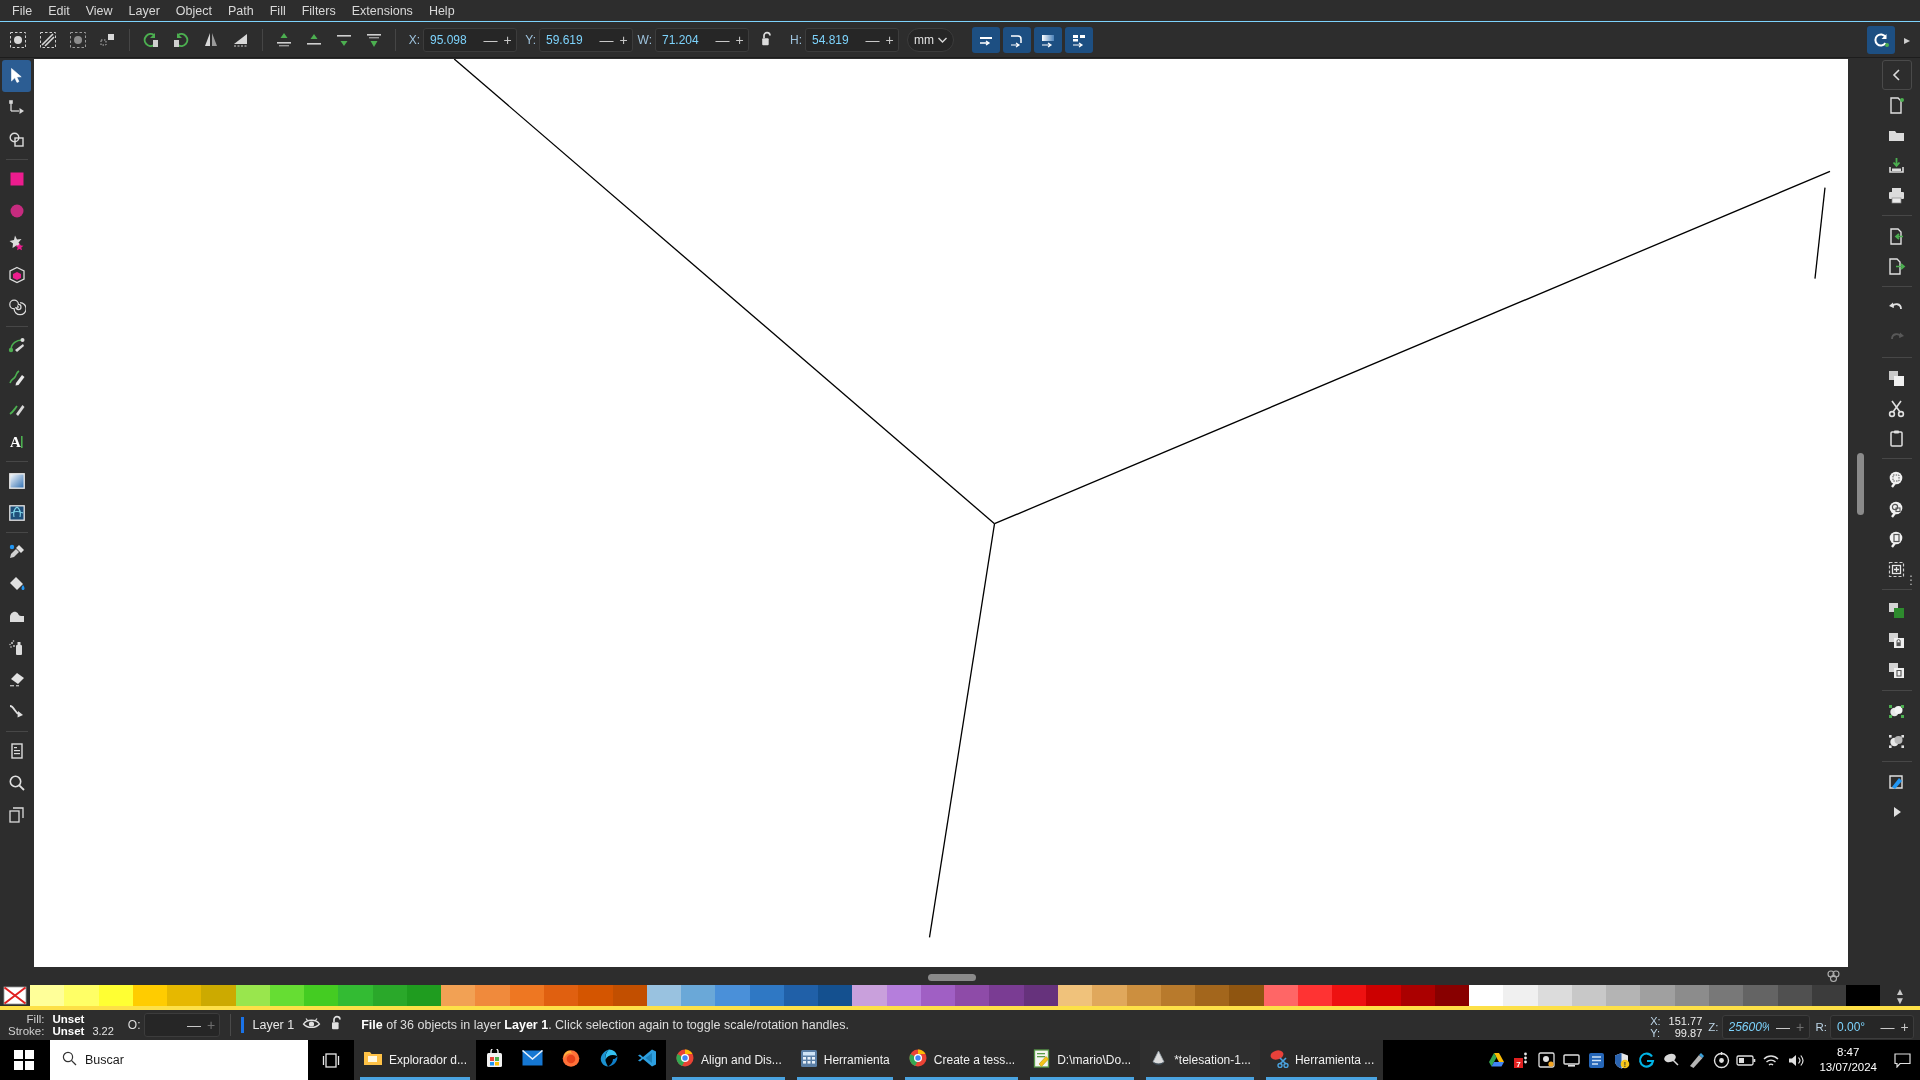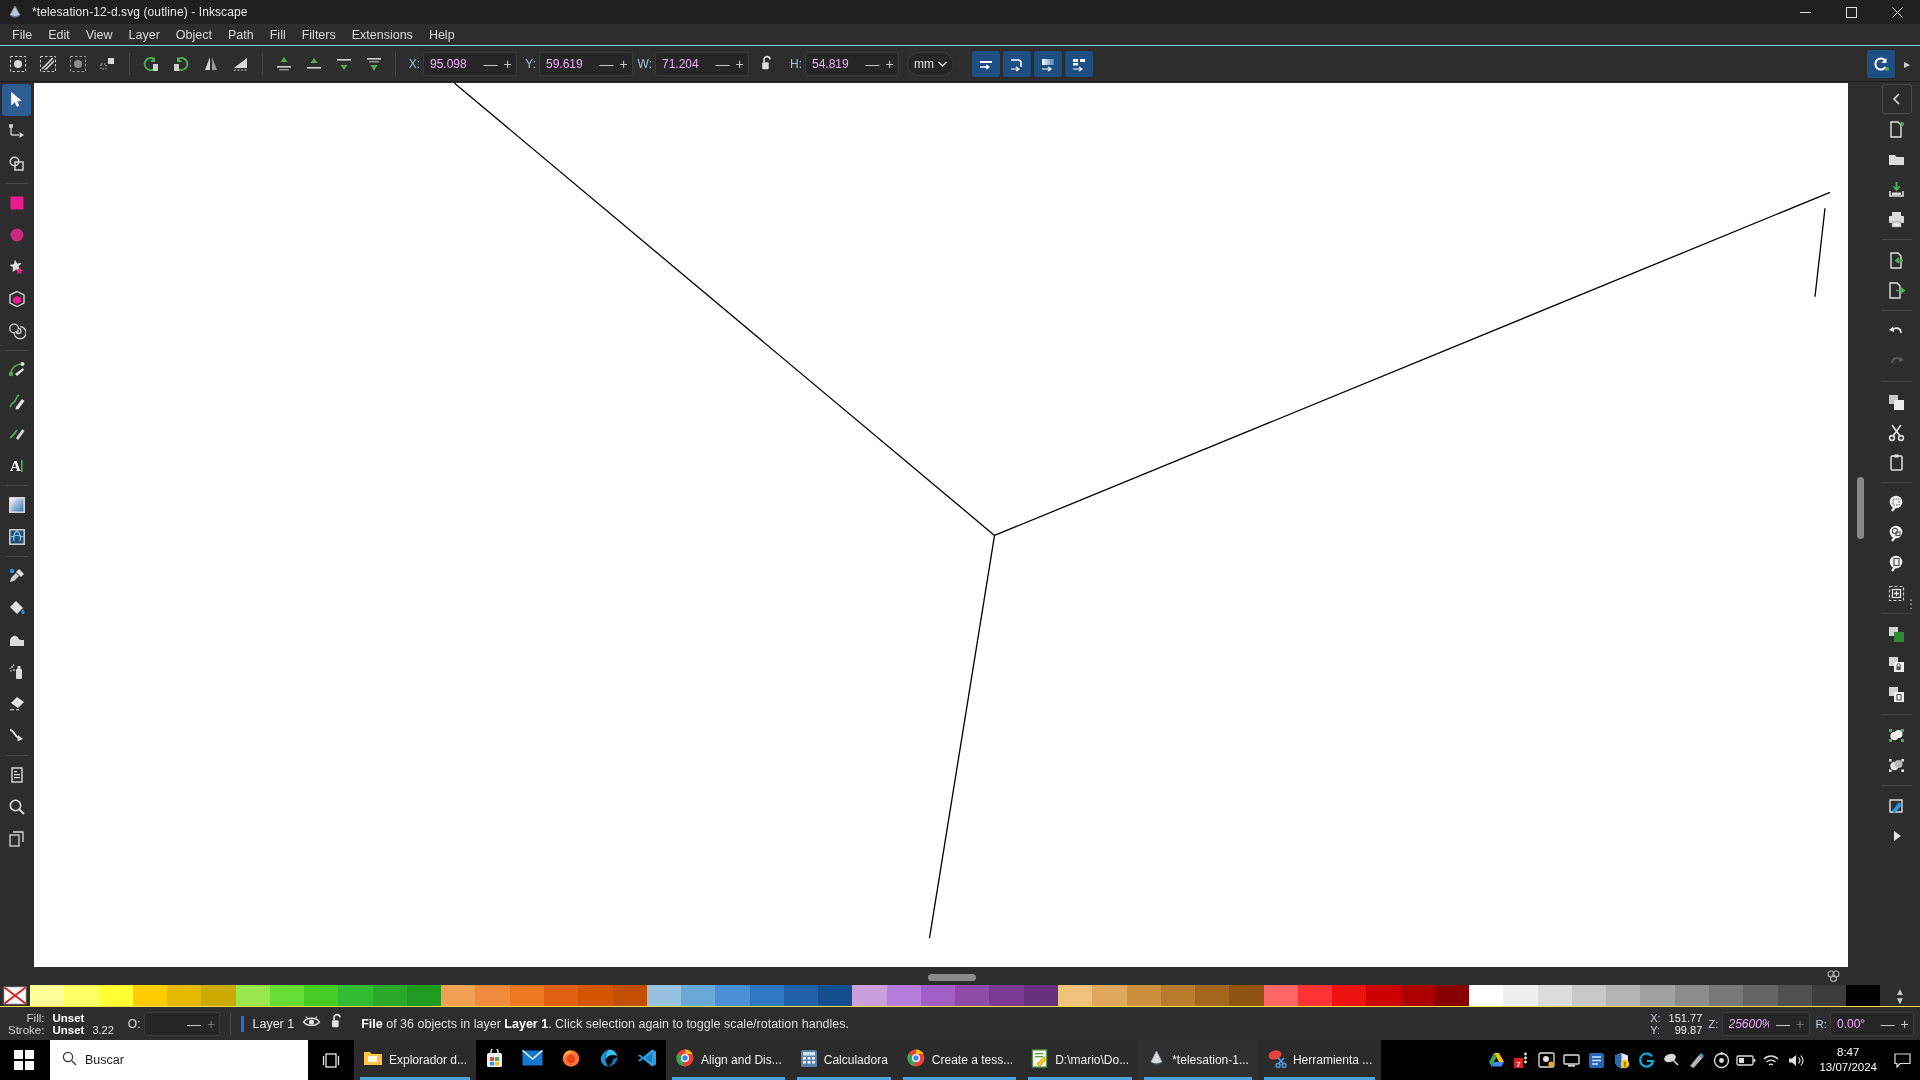--- a/index.html
+++ b/index.html
@@ -45,21 +45,21 @@
   }
   .tb-sep { width: 1px; height: 22px; background: #454545; margin: 0 5px; }
 
   .coord-group { display: flex; align-items: center; gap: 3px; margin-left: 2px; }
   .coord-label { font-size: 12px; color: #9ec3dd; width: 15px; text-align: right; }
   .spin {
     display: flex; align-items: center; height: 24px; background: #262626;
     border: 1px solid #3c3c3c; border-radius: 3px; overflow: hidden;
   }
   .spin .val {
-    width: 58px; font-size: 12px; color: #f0abfc; padding: 0 6px;
+    width: 58px; font-size: 12px; color: #7dd3fc; padding: 0 6px;
     background: transparent; border: none; outline: none; height: 22px;
     font-family: "Liberation Sans", sans-serif;
   }
   .spin .stepper { width: 17px; height: 22px; display: flex; align-items: center; justify-content: center;
     font-size: 14px; color: #c8c8c8; }
 
   .lock-btn { width: 24px; height: 24px; display:flex; align-items:center; justify-content:center; margin: 0 4px; border-radius:3px;}
 
   .unit-select {
     display: flex; align-items: center; gap: 4px; height: 24px; padding: 0 6px;
@@ -144,21 +144,21 @@
     width: 30px; display:flex; align-items:center; justify-content:center; background:#2d2d2d;
   }
   .pal-swatches { flex: 1 1 auto; display: flex; }
   .pal-swatches span { flex: 1 1 auto; height: 100%; }
   .pal-arrows { width: 40px; display:flex; flex-direction:column; align-items:center; justify-content:center; gap:0px;}
   .pal-arrow { color:#c8c8c8; font-size:10px; line-height:9px; }
 
   
   .statusbar {
     height: 34px; background: #2d2d2d; flex: 0 0 34px; display: flex; align-items: center;
-    position: relative; border-top: 1px solid #fde047;
+    position: relative; border-top: 4px solid #fde047;
   }
   .fs-block { display: grid; grid-template-columns: auto auto auto; column-gap: 8px; align-items: center;
     font-size: 11.5px; padding-left: 8px; }
   .fs-label { color: #d0d0d0; text-align: right; }
   .fs-val { color: #ffffff; font-weight: bold; }
   .fs-num { color: #e2e2e2; font-size: 11px; }
   .opacity-block { display:flex; align-items:center; gap:4px; margin-left: 14px; }
   .opacity-block .o-label { font-size: 12px; color: #dcdcdc; }
   .sb-sep { width: 1px; height: 22px; background: #4a4a4a; margin: 0 10px; }
   .layer-block { display: flex; align-items: center; gap: 8px; }
@@ -199,46 +199,20 @@
   .tray-ico { width: 24px; height: 40px; display:flex; align-items:center; justify-content:center; }
   .clock { display: flex; flex-direction: column; align-items: center; justify-content: center;
     font-size: 11.5px; color: #ffffff; line-height: 15px; padding: 0 10px; }
   .notif { width: 28px; height: 40px; display:flex; align-items:center; justify-content:center; }
 </style>
 </head>
 <body>
 
 <div id="app">
 
-  <div class="titlebar">
-    <div class="app-icon">
-      <svg width="18" height="16" viewBox="0 0 18 16">
-        <path d="M4 11 L9 2 L14 11 Q9 14 4 11 Z" fill="#b8c8d4" stroke="#7d8e9c" stroke-width="0.8"></path>
-        <path d="M4 11 Q9 14 14 11 L13 12.5 Q9 15.2 5 12.5 Z" fill="#5a6d7d"></path>
-      </svg>
-    </div>
-    <div class="title-text">*telesation-12-d.svg (outline) - Inkscape</div>
-    <div class="win-buttons">
-      <div class="win-btn">
-        <svg width="11" height="11" viewBox="0 0 11 11">
-            <rect x="0" y="5" width="11" height="1" fill="#e0e0e0"></rect>
-          </svg>
-      </div>
-      <div class="win-btn">
-        <svg width="11" height="11" viewBox="0 0 11 11">
-            <rect x="0.5" y="0.5" width="10" height="10" fill="none" stroke="#e0e0e0" stroke-width="1"></rect>
-          </svg>
-      </div>
-      <div class="win-btn close">
-        <svg width="11" height="11" viewBox="0 0 11 11">
-            <path d="M0.5 0.5 L10.5 10.5 M10.5 0.5 L0.5 10.5" stroke="#e0e0e0" stroke-width="1"></path>
-          </svg>
-      </div>
-    </div>
-  </div>
 
   <div class="menubar">
     <div class="menu-item">File</div>
     <div class="menu-item">Edit</div>
     <div class="menu-item">View</div>
     <div class="menu-item">Layer</div>
     <div class="menu-item">Object</div>
     <div class="menu-item">Path</div>
     <div class="menu-item">Fill</div>
     <div class="menu-item">Filters</div>
@@ -1016,21 +990,21 @@
             <rect x="1" y="1" width="16" height="17" rx="1.5" fill="#5b7fa6"></rect>
             <rect x="3" y="3" width="12" height="3.5" fill="#cfe3f5"></rect>
             <rect x="3" y="8" width="3" height="2.6" fill="#e8f0f8"></rect>
             <rect x="7.5" y="8" width="3" height="2.6" fill="#e8f0f8"></rect>
             <rect x="12" y="8" width="3" height="2.6" fill="#e8f0f8"></rect>
             <rect x="3" y="12" width="3" height="2.6" fill="#e8f0f8"></rect>
             <rect x="7.5" y="12" width="3" height="2.6" fill="#e8f0f8"></rect>
             <rect x="12" y="12" width="3" height="2.6" fill="#e8f0f8"></rect>
           </svg>
       </span>
-      <span class="lbl">Calculadora</span>
+      <span class="lbl">Herramienta</span>
       <div class="underline"></div>
     </div>
     <div class="tb-item active">
       <span>
         <svg width="20" height="20" viewBox="0 0 20 20">
             <circle cx="10" cy="10" r="8.5" fill="#ea4335"></circle>
             <path d="M10 1.5 A8.5 8.5 0 0 1 17.5 6 L10 6 Z" fill="#fbbc05"></path>
             <path d="M2.5 6 A8.5 8.5 0 0 0 7 18 L11 11 Z" fill="#34a853"></path>
             <circle cx="10" cy="10" r="4" fill="#ffffff"></circle>
             <circle cx="10" cy="10" r="2.7" fill="#4285f4"></circle>

